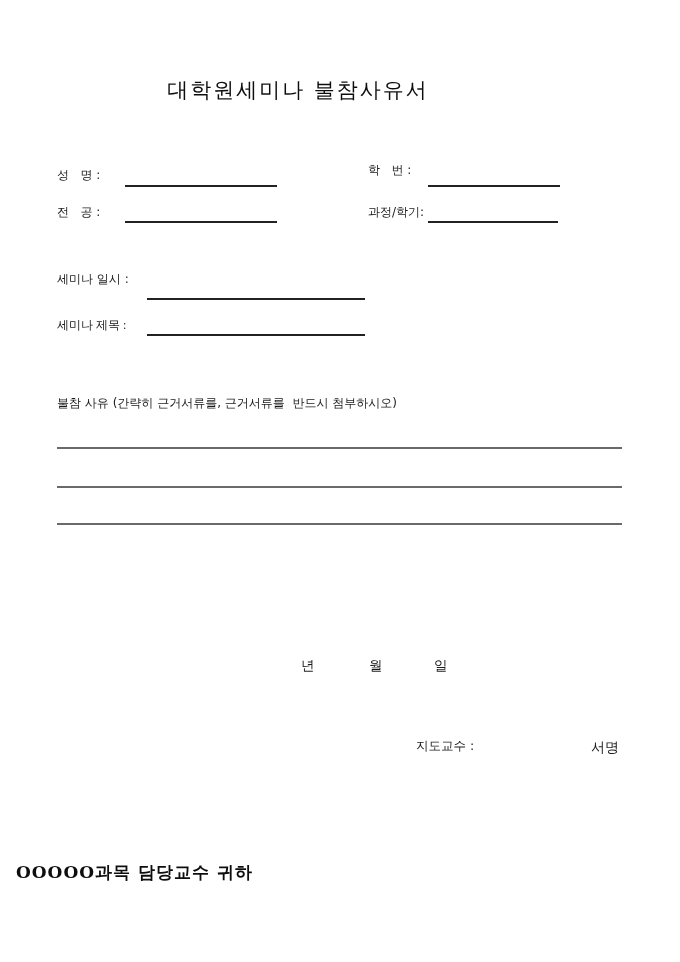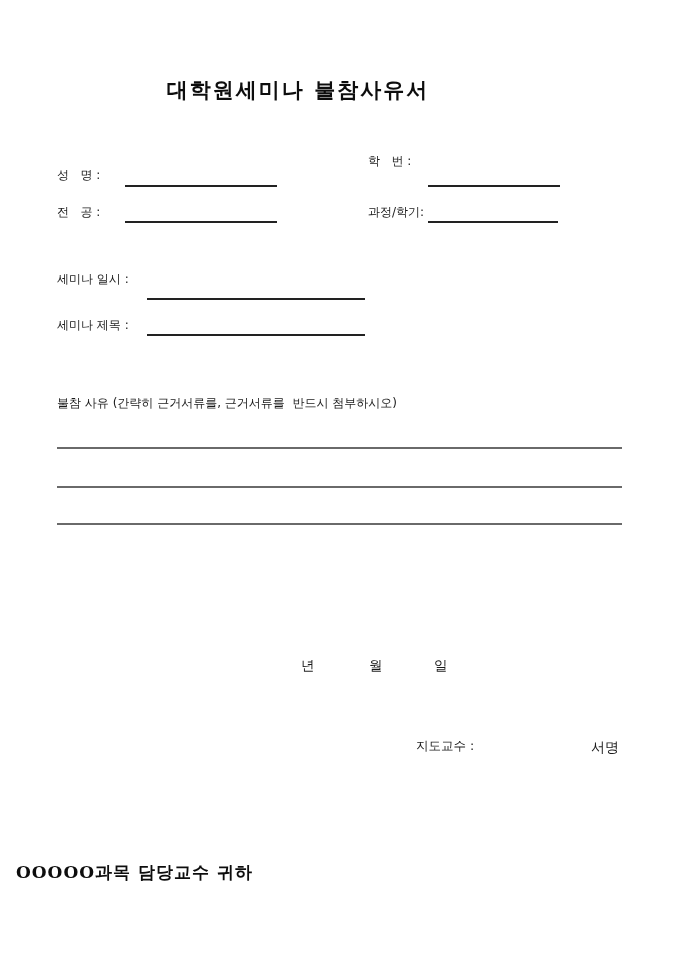--- a/index.html
+++ b/index.html
@@ -18,21 +18,21 @@
   }
   .doc-title {
     position: absolute;
     top: 76px;
     left: 0;
     width: 596px;
     margin: 0;
     text-align: center;
     font-family: "DejaVu Serif", "Liberation Serif", serif;
     font-size: 21px;
-    font-weight: bold;
+    font-weight: normal;
     letter-spacing: 2px;
     color: #0d0d0d;
     white-space: pre;
   }
   .label {
     position: absolute;
     font-size: 12px;
     color: #1a1a1a;
     white-space: pre;
     line-height: 1;
@@ -74,33 +74,33 @@
 </head>
 <body>
 
 <div class="page">
 
   <h1 class="doc-title">대학원세미나 불참사유서</h1>
 
   <span class="label" style="left:57px; top:169px;">성   명 :</span>
   <div class="field-line" style="left:125px; top:185px; width:152px;"></div>
 
-  <span class="label" style="left:368px; top:155px;">학   번 :</span>
+  <span class="label" style="left:368px; top:164px;">학   번 :</span>
   <div class="field-line" style="left:428px; top:185px; width:132px;"></div>
 
   <span class="label" style="left:57px; top:206px;">전   공 :</span>
   <div class="field-line" style="left:125px; top:221px; width:152px;"></div>
 
   <span class="label" style="left:368px; top:206px;">과정/학기:</span>
   <div class="field-line" style="left:428px; top:221px; width:130px;"></div>
 
   <span class="label" style="left:57px; top:273px;">세미나 일시 :</span>
   <div class="field-line" style="left:147px; top:298px; width:218px;"></div>
 
-  <span class="label" style="left:57px; top:319px;">세미나 제목 :</span>
+  <span class="label" style="left:57px; top:319px;font-family:Liberation Serif, serif;">세미나 제목 :</span>
   <div class="field-line" style="left:147px; top:334px; width:218px;"></div>
 
   <span class="label" style="left:57px; top:397px;">불참 사유 (간략히 근거서류를, 근거서류를  반드시 첨부하시오)</span>
 
   <div class="blank-line" style="left:57px; top:447px; width:565px;"></div>
   <div class="blank-line" style="left:57px; top:486px; width:565px;"></div>
   <div class="blank-line" style="left:57px; top:523px; width:565px;"></div>
 
 
   <span class="label" style="left:301px; top:659px; font-size:13.5px;">년</span>

